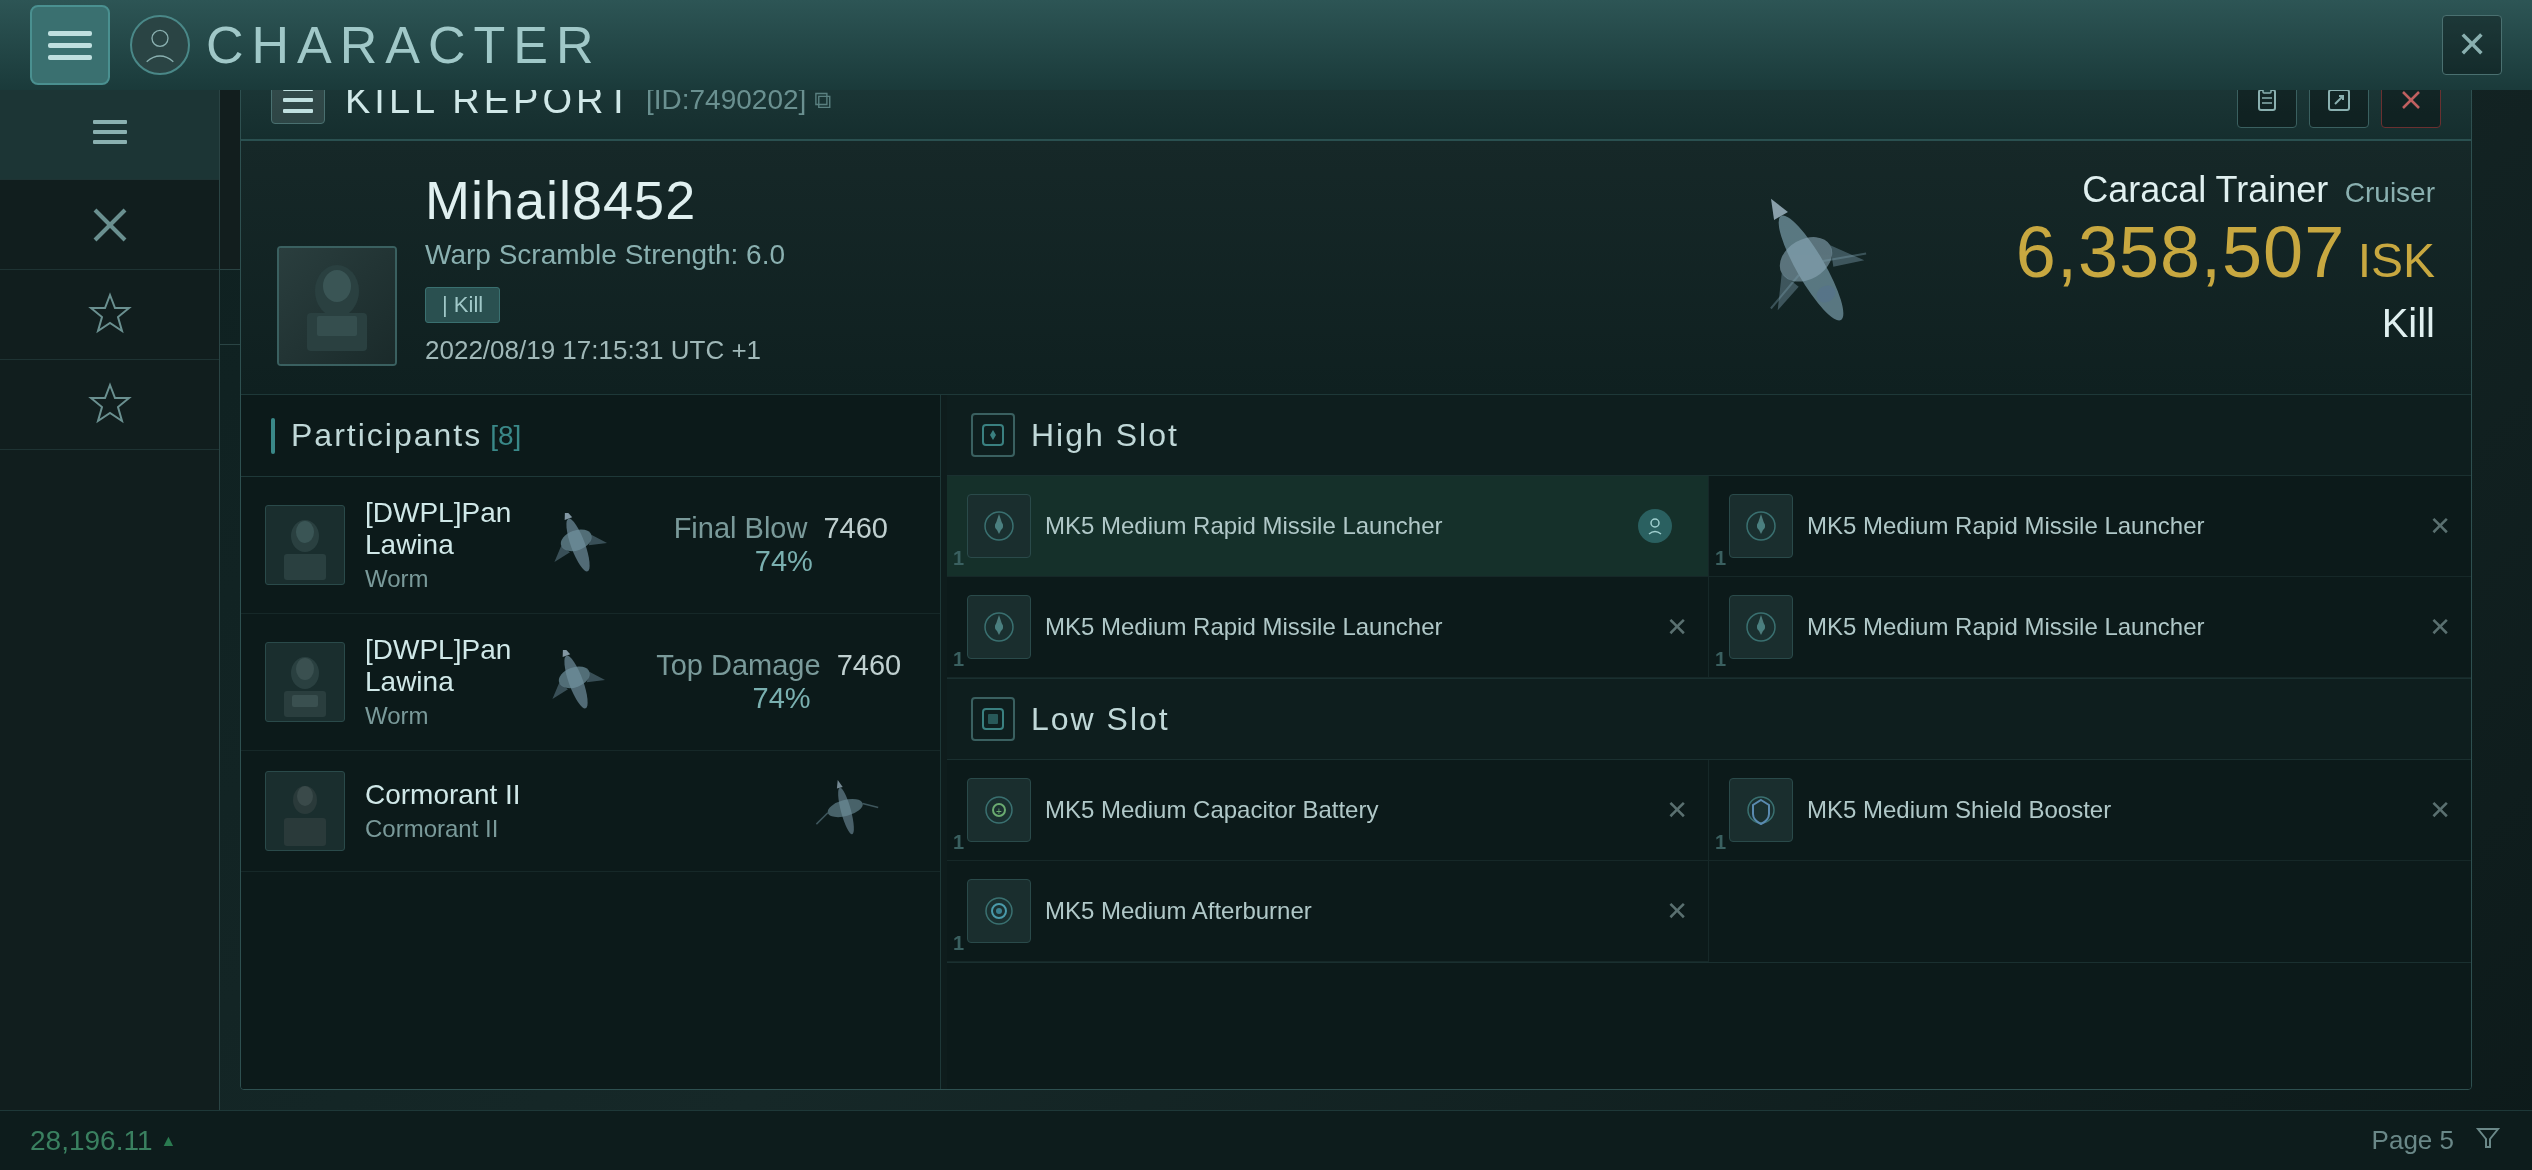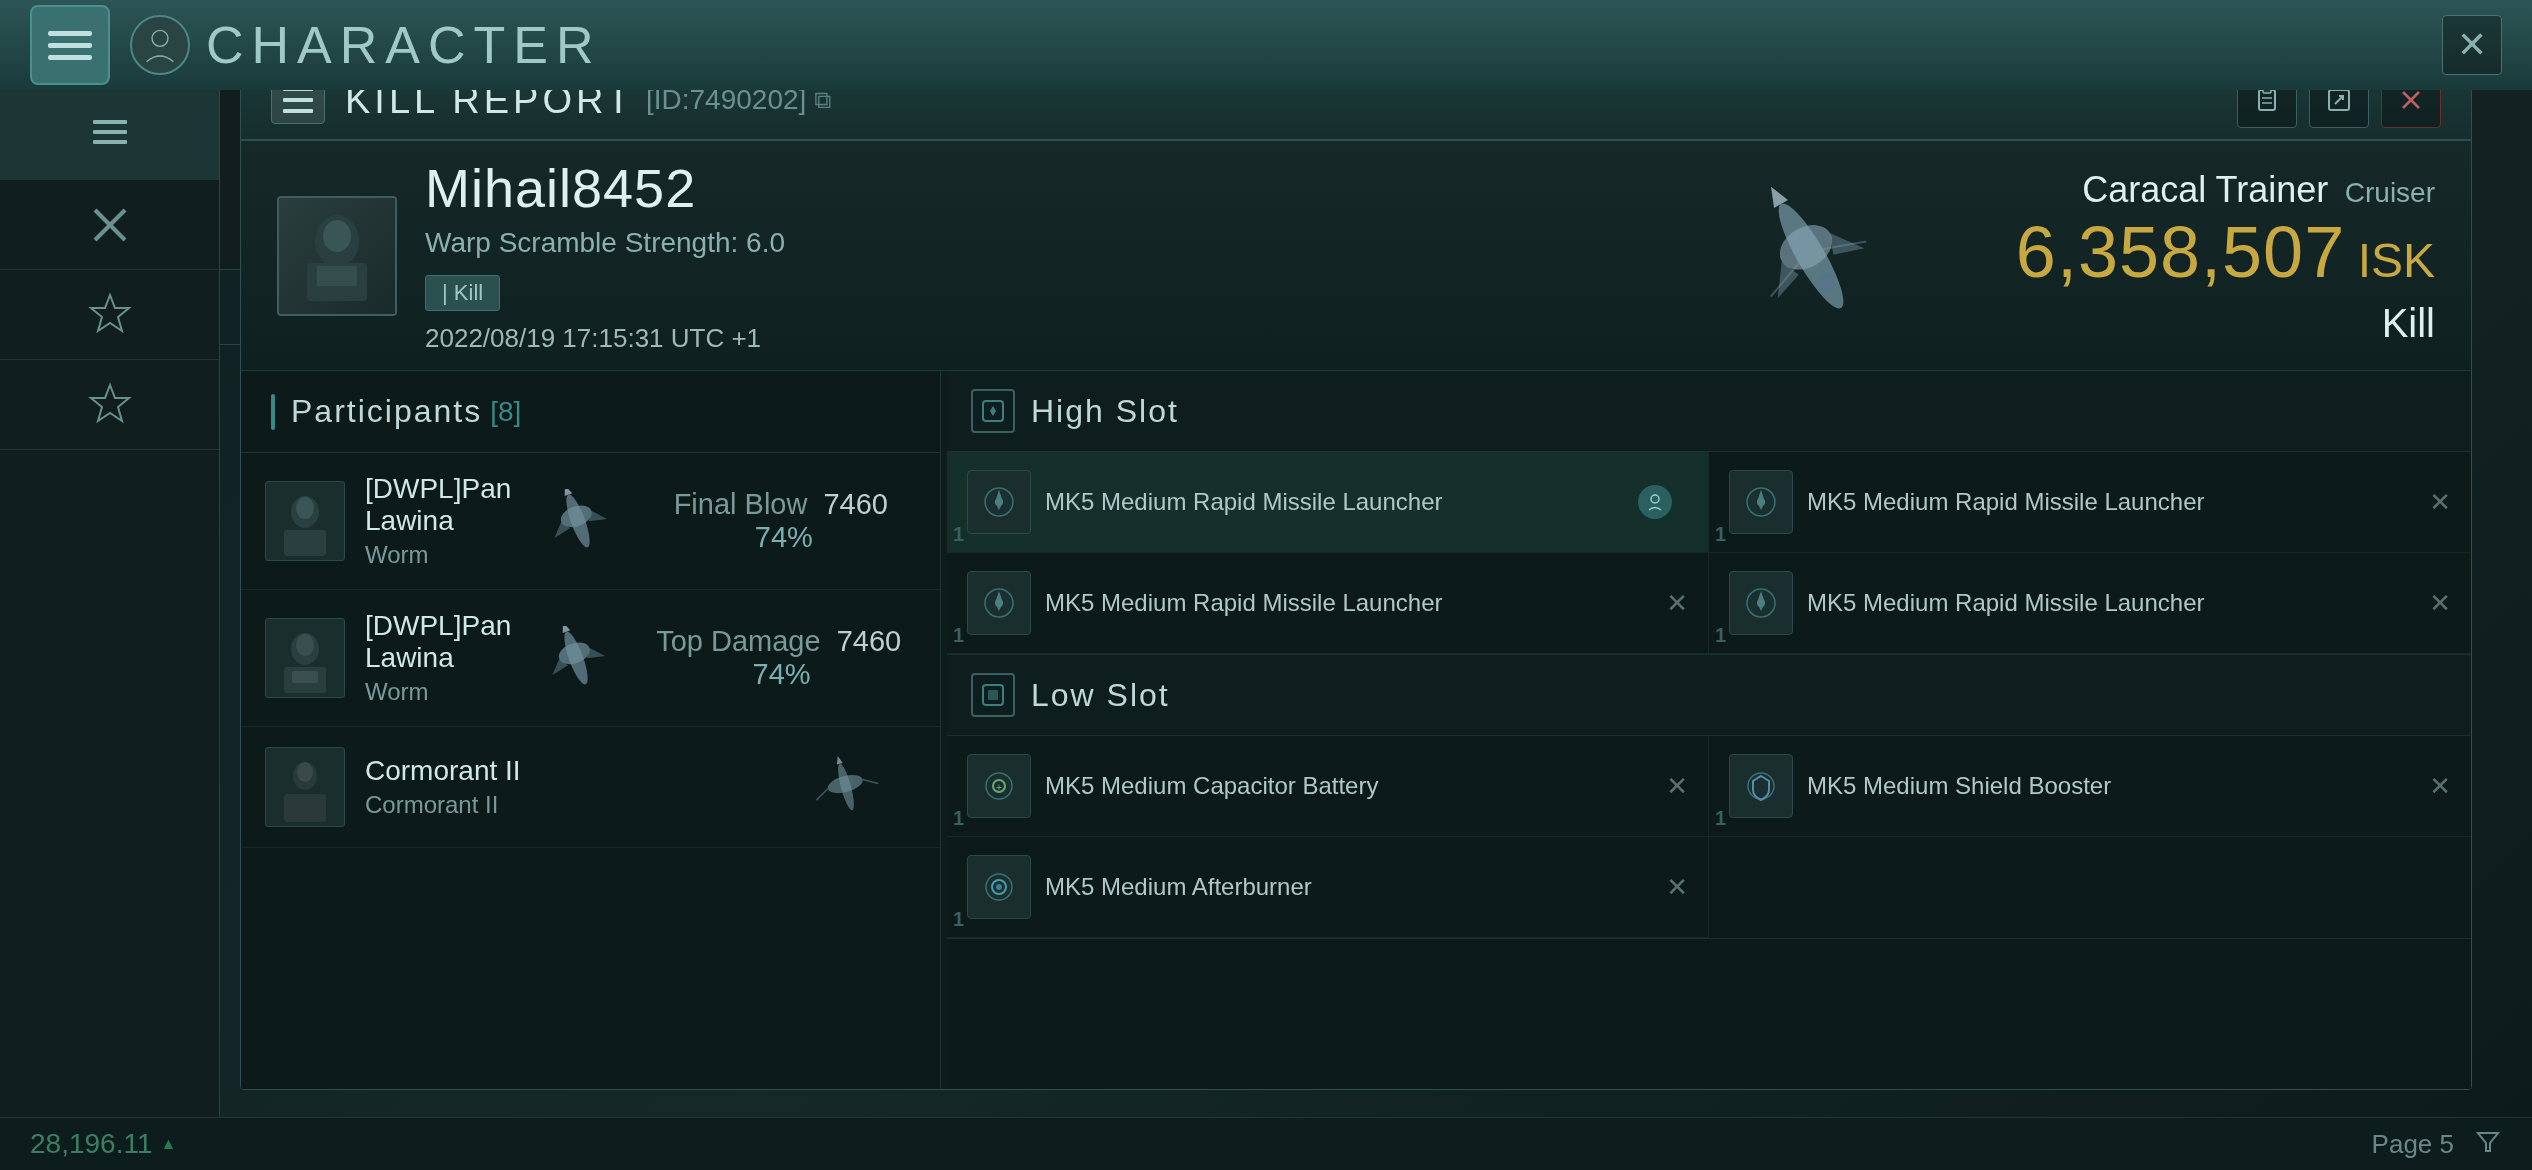--- a/index.html
+++ b/index.html
@@ -170,23 +170,23 @@
       display: flex; align-items: center; justify-content: center;
       cursor: pointer;
       color: #8ab0b0;
       font-size: 28px;
     }
     .kr-action-btn.close { border-color: #6a3030; color: #c06060; }
 
     
     .kr-info {
       background: linear-gradient(180deg, #162828 0%, #0f2020 100%);
-      padding: 16px 36px;
-      display: flex;
-      align-items: center;
+      padding: 28px 36px;
+      display: flex;
+      align-items: flex-end;
       flex-shrink: 0;
       position: relative;
       min-height: 220px;
       border-bottom: 1px solid #1e3838;
     }
     .kr-avatar {
       width: 120px; height: 120px;
       background: #1a2e2e;
       border: 2px solid #3a6060;
       border-radius: 4px;
@@ -463,21 +463,21 @@
       border-radius: 50%;
       display: flex; align-items: center; justify-content: center;
       font-size: 18px;
       color: #a0d0d0;
     }
 
     
     .bottom-bar {
       position: absolute;
       bottom: 0; left: 0; right: 0;
-      height: 53px;
+      height: 60px;
       background: #0d1c1c;
       border-top: 1px solid #1e3838;
       display: flex;
       align-items: center;
       padding: 0 30px;
     }
     .bottom-value {
       font-size: 28px;
       color: #3a8060;
     }

